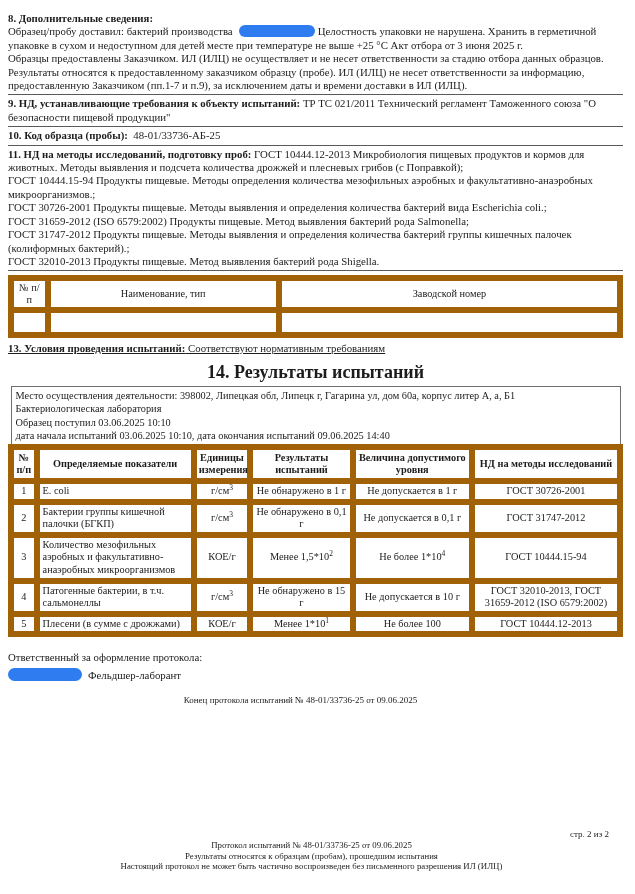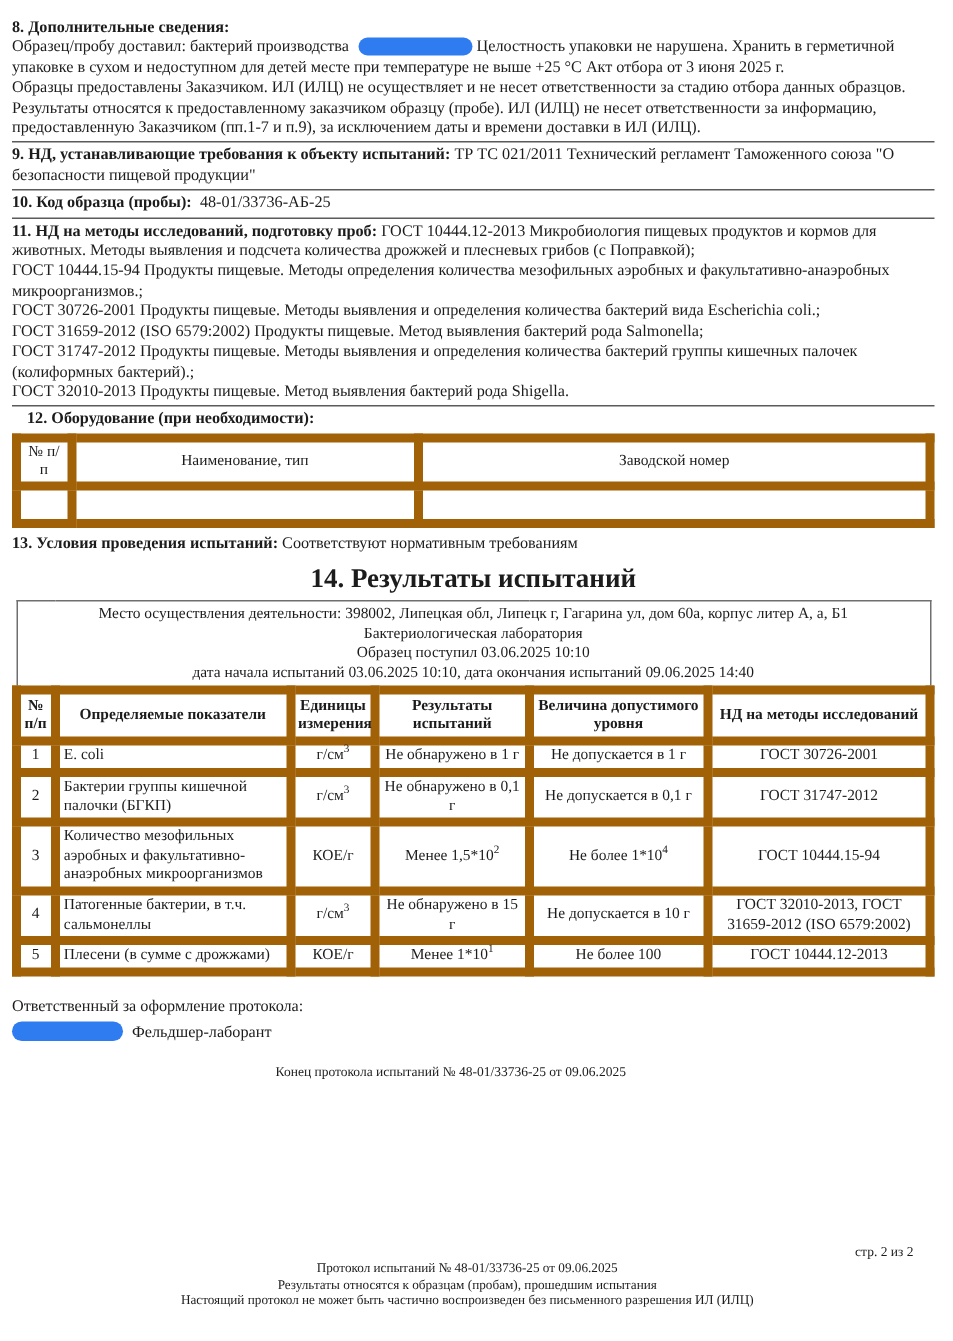--- a/index.html
+++ b/index.html
@@ -23,32 +23,32 @@
   
   table{border-collapse:collapse;width:100%;table-layout:fixed;}
   td,th{border:6px solid #a16207;padding:1px 3px;font-weight:normal;vertical-align:middle;}
   .eqp{margin-top:2px;font-size:10.3px;line-height:12px;}
   .eqp th{text-align:center;}
   .eqp td{height:17px;}
   .s12hd{font-weight:bold;padding-left:10px;display:block;}
   
   .restitle{text-align:center;font-weight:bold;font-size:18px;margin:10px 0 7px 0;}
   .res{font-size:10.3px;line-height:12.6px;}
-  .res .info td{border:1px solid #6f6f6f;text-align:center;padding:2px 4px;line-height:13.2px;}
+  .res .info td{border:1px solid #6f6f6f;padding:2px 4px;line-height:13.2px;}
   .res th{font-weight:bold;text-align:center;line-height:12px;padding:2px 2px;}
   .res td.c{text-align:center;}
   .res td.l{text-align:left;}
   sup{font-size:7.5px;line-height:0;}
   .sig{margin-top:14px;}
   .sigrole{margin-top:3px;}
   .endline{text-align:center;font-size:9px;margin-top:12px;padding-right:30px;}
   .footer{position:absolute;left:0;right:12px;bottom:22px;font-size:8.8px;line-height:10.6px;}
   .footer .pg{text-align:right;padding-right:14px;margin-bottom:1px;font-size:9px;}
   .footer .ln{text-align:center;}
-  .s13{margin-top:4px;}
+  .s13{margin-top:4px;text-decoration:underline;}
   .s8p{margin:0;}
 </style>
 </head>
 <body>
 
 <div class="doc">
 
   <div class="sec">
     <span class="blockhd">8. Дополнительные сведения:</span>
     <p class="s8p"><span>Образец/пробу доставил: бактерий производства</span><span class="redaction r1"></span><span>Целостность упаковки не нарушена. Хранить в герметичной упаковке в сухом и недоступном для детей месте при температуре не выше +25 °С  Акт отбора от 3 июня 2025 г.</span></p>
@@ -69,21 +69,20 @@
     <b class="hd">11. НД на методы исследований, подготовку проб:</b>
     <span class="prewrap">ГОСТ 10444.12-2013 Микробиология пищевых продуктов и кормов для животных. Методы выявления и подсчета количества дрожжей и плесневых грибов (с Поправкой);
 ГОСТ 10444.15-94 Продукты пищевые. Методы определения количества мезофильных аэробных и факультативно-анаэробных микроорганизмов.;
 ГОСТ 30726-2001 Продукты пищевые. Методы выявления и определения количества бактерий вида Escherichia coli.;
 ГОСТ 31659-2012 (ISO 6579:2002) Продукты пищевые. Метод выявления бактерий рода Salmonella;
 ГОСТ 31747-2012 Продукты пищевые. Методы выявления и определения количества бактерий группы кишечных палочек (колиформных бактерий).;
 ГОСТ 32010-2013 Продукты пищевые. Метод выявления бактерий рода Shigella.</span>
   </div>
 
   <div class="sec ruled">
-    <span class="s12hd">12. Оборудование (при необходимости):</span>
     <table class="eqp">
       <colgroup>
           <col style="width:6%">
           <col style="width:38%">
           <col style="width:56%">
         </colgroup>
       <tbody>
           <tr>
         <th>№ п/п</th>
         <th>Наименование, тип</th>

